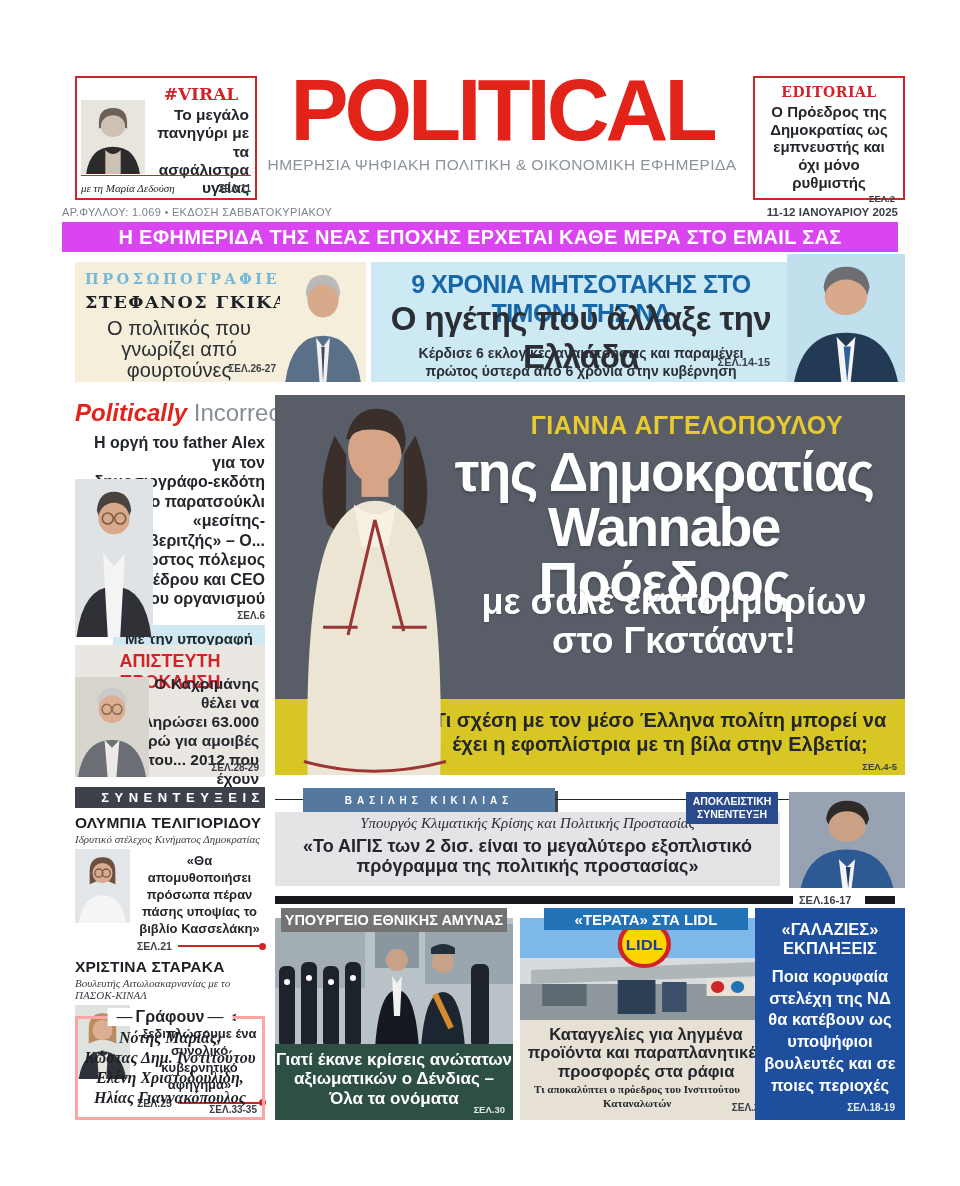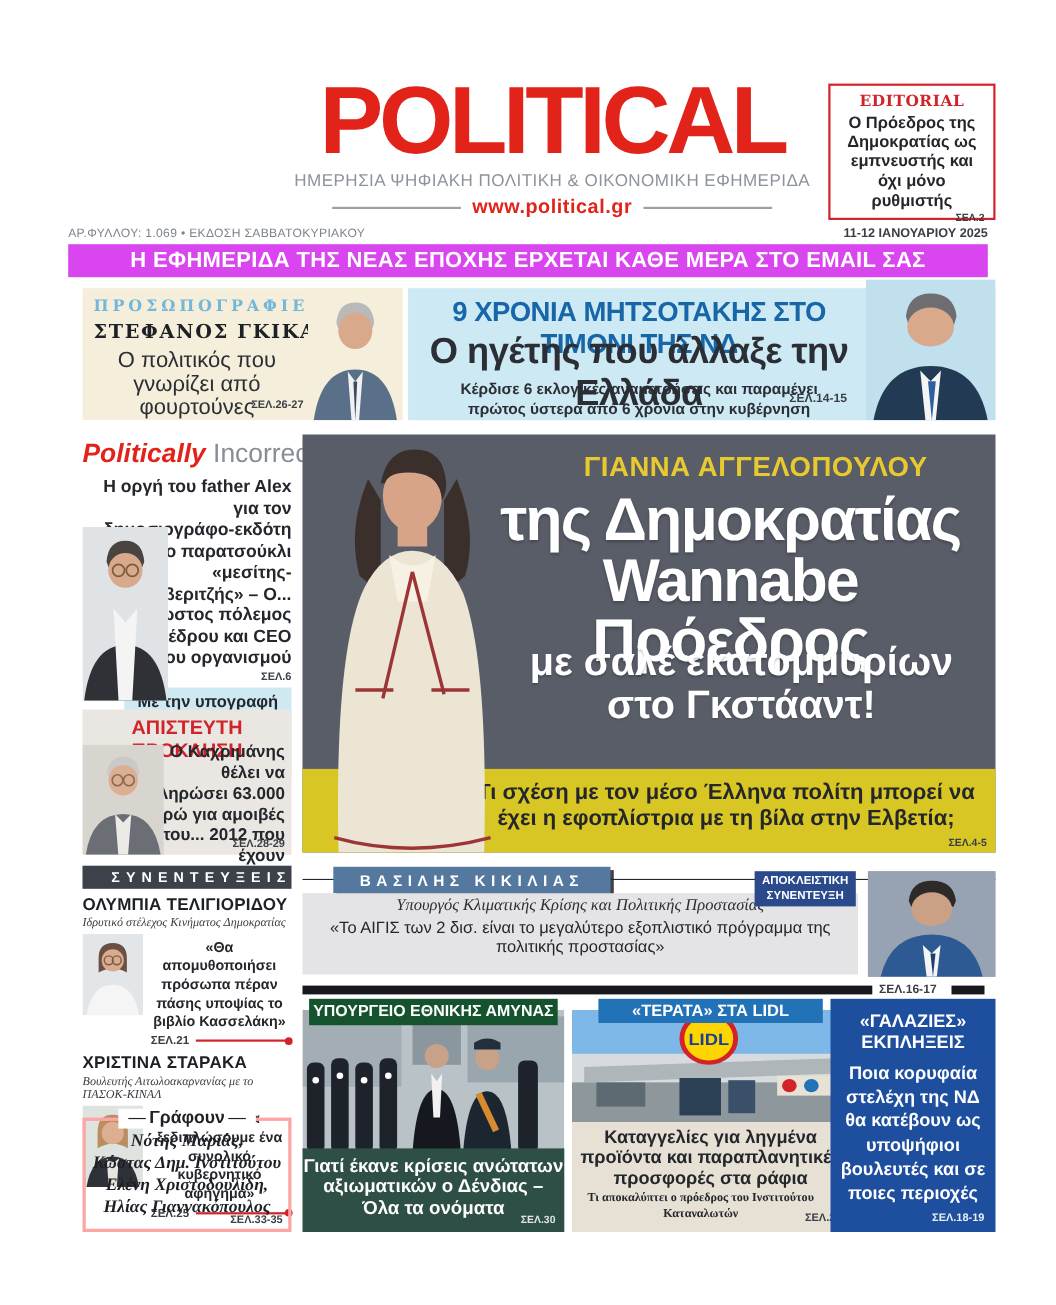--- a/index.html
+++ b/index.html
@@ -83,36 +83,36 @@
   .ms-h2 span{display:block;}
   .ms-strip{position:absolute;left:0;right:0;bottom:0;height:76px;background:#d8c624;}
   .ms-q{padding:10px 10px 0 150px;text-align:center;color:#23262b;font-weight:700;
         font-size:20px;line-height:1.18;}
   .ms-page{position:absolute;right:8px;bottom:3px;font-size:9.5px;font-weight:700;color:#3a3e45;}
   .ms-photo{position:absolute;left:2px;top:6px;width:192px;height:374px;z-index:2;}
   
   .kik{left:275px;top:788px;width:630px;height:118px;}
   .kik-rule{position:absolute;top:11px;left:0;right:0;border-top:1.5px solid #23262b;}
   .kik-tab{position:absolute;top:0;left:28px;width:252px;height:24px;background:#54789e;color:#fff;
-           display:flex;align-items:center;justify-content:center;font-weight:800;font-size:14px;
+           display:flex;align-items:center;justify-content:center;font-weight:800;font-size:10px;
            letter-spacing:5px;box-shadow:3px 3px 0 rgba(30,33,40,0.85);}
   .kik-panel{position:absolute;top:24px;left:0;width:505px;height:74px;background:#e4e4e6;}
   .kik-role{font-family:"Liberation Serif",serif;font-style:italic;font-size:15px;text-align:center;
             margin-top:3px;color:#2b2e34;}
-  .kik-quote{font-weight:400;font-size:15px;line-height:1.12;text-align:center;color:#23262b;margin-top:4px;}
+  .kik-quote{font-weight:700;font-size:18px;line-height:1.12;text-align:center;color:#23262b;margin-top:4px;}
   .kik-badge{position:absolute;top:4px;left:411px;width:92px;height:32px;background:#2b4a8b;color:#fff;
              display:flex;flex-direction:column;align-items:center;justify-content:center;
              font-weight:700;font-size:10.5px;line-height:1.25;z-index:3;}
   .kik-photo{position:absolute;top:4px;right:0;width:116px;height:96px;background:#97a2b3;}
   .kik-bar1{position:absolute;bottom:2px;left:0;width:518px;height:8px;background:#16181d;}
   .kik-bar2{position:absolute;bottom:2px;right:10px;width:30px;height:8px;background:#16181d;}
   .kik-page{position:absolute;bottom:0px;left:524px;font-size:11px;font-weight:700;color:#3a3e45;}
   
   .defense{left:275px;top:908px;width:238px;height:212px;cursor:pointer;}
-  .df-label{position:absolute;top:0;left:6px;right:6px;height:24px;background:#14532d;color:#fff;
+  .df-label{position:absolute;top:0;left:6px;right:6px;height:24px;background:#737373;color:#fff;
             z-index:2;display:flex;align-items:center;justify-content:center;font-weight:800;font-size:14.5px;}
   .df-photo{position:absolute;top:10px;left:0;right:0;height:130px;}
   .df-cap{position:absolute;left:0;right:0;bottom:0;height:76px;background:#2e4f45;color:#fff;
           text-align:center;font-weight:700;font-size:17px;line-height:1.14;padding-top:6px;box-sizing:border-box;}
   .df-page{position:absolute;right:8px;bottom:5px;font-size:9.5px;font-weight:700;color:#dfe5e2;}
   .lidl{left:520px;top:908px;width:252px;height:212px;cursor:pointer;}
   .ld-label{position:absolute;top:0;left:24px;right:24px;height:22px;background:#2272b8;color:#fff;
             z-index:2;display:flex;align-items:center;justify-content:center;font-weight:800;font-size:15px;}
   .ld-photo{position:absolute;top:10px;left:0;right:0;height:102px;}
   .ld-cap{position:absolute;left:0;right:0;bottom:0;height:100px;background:#e7e1d5;text-align:center;
@@ -146,29 +146,41 @@
            line-height:1.25;text-align:center;margin-top:9px;color:#1d2025;}
   .w-names span{display:block;}
   .w-page{position:absolute;right:5px;bottom:2px;font-size:10px;font-weight:700;color:#3a3e45;margin-left:12px;}
   svg{display:block;}
 </style>
 </head>
 <body>
 
 <div class="page">
 
+  <div class="abs framed viral">
+    <div class="viral-tag">#VIRAL</div>
+    <div class="viral-photo">
+      <svg viewBox="0 0 100 130" width="100%" height="100%" preserveAspectRatio="none">
+        <rect width="100" height="130" fill="#e8e4de"></rect>
+        <path d="M28 40 q0-26 22-26 q22 0 22 26 l0 10 q-22-8 -44 0 z" fill="#6b5f58"></path>
+        <circle cx="50" cy="46" r="19" fill="#cfc0b4"></circle>
+        <path d="M8 130 q6-48 42-48 q36 0 42 48 z" fill="#2b2b2b"></path>
+        <path d="M38 88 q12 14 24 0 l0 42 l-24 0 z" fill="#cfc0b4"></path>
+      </svg>
+    </div>
+    <div class="viral-head">Το μεγάλο πανηγύρι με τα ασφάλιστρα υγείας</div>
+    <div class="viral-foot">
+      <span class="viral-byline">με τη Μαρία Δεδούση</span>
+      <span class="pagenum">ΣΕΛ.11</span>
+    </div>
+  </div>
 
   <div class="abs logo-block">
     <div class="logo">POLITICAL</div>
     <div class="tagline">ΗΜΕΡΗΣΙΑ ΨΗΦΙΑΚΗ ΠΟΛΙΤΙΚΗ &amp; ΟΙΚΟΝΟΜΙΚΗ ΕΦΗΜΕΡΙΔΑ</div>
-    <div class="webrow">
-      <span class="dash"></span>
-      <span class="weblink">www.political.gr</span>
-      <span class="dash"></span>
-    </div>
   </div>
 
   <div class="abs framed editorial">
     <div class="ed-tag">EDITORIAL</div>
     <div class="ed-head">Ο Πρόεδρος της Δημοκρατίας ως εμπνευστής και όχι μόνο ρυθμιστής</div>
     <div class="ed-page">ΣΕΛ.2</div>
   </div>
 
   <div class="abs issue-row">
     <span class="issue-info">ΑΡ.ΦΥΛΛΟΥ: 1.069 • ΕΚΔΟΣΗ ΣΑΒΒΑΤΟΚΥΡΙΑΚΟΥ</span>

